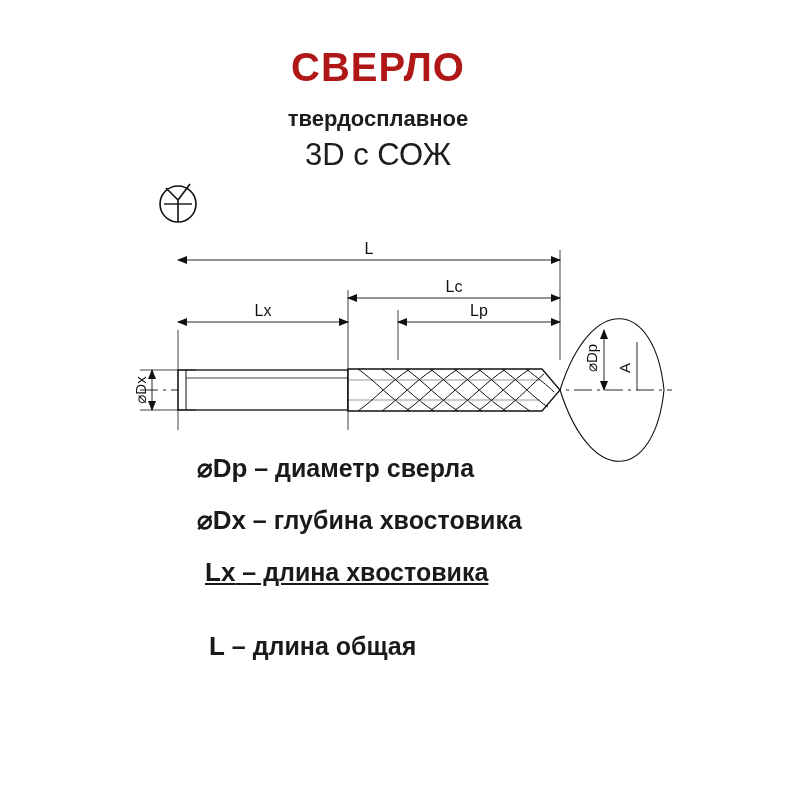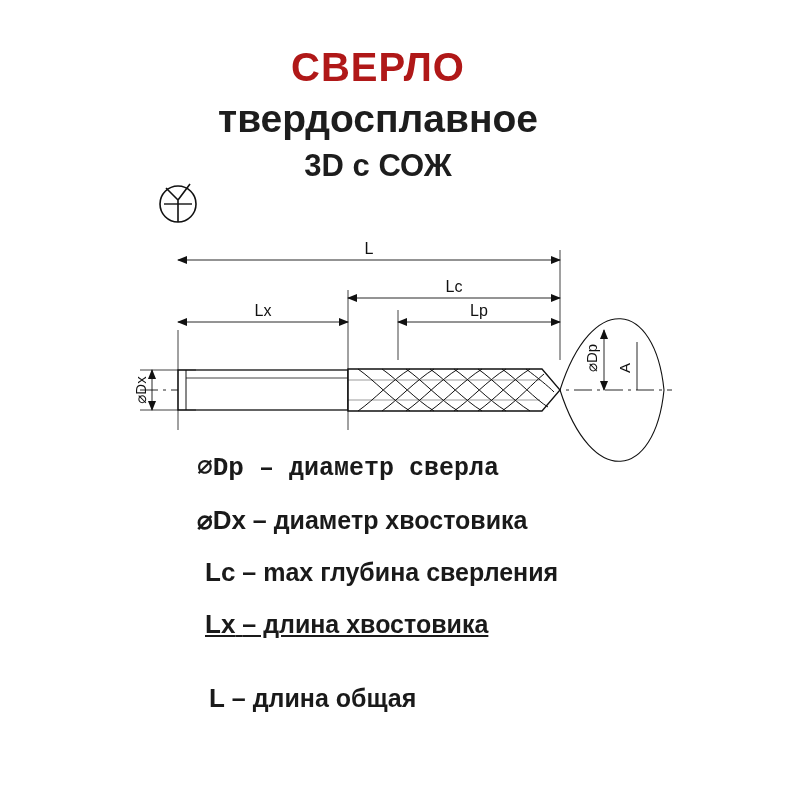--- a/index.html
+++ b/index.html
@@ -29,30 +29,30 @@
     text-align: center;
   }
   .title-main {
     font-size: 40px;
     font-weight: 800;
     letter-spacing: 1px;
     color: #b01818;
     line-height: 1.05;
   }
   .title-sub1 {
-    margin-top: 8px;
-    font-size: 39px;
+    margin-top: 18px;
+    font-size: 22px;
     font-weight: 700;
     color: #1d1d1d;
     line-height: 1.2;
   }
   .title-sub2 {
     margin-top: 4px;
     font-size: 31px;
-    font-weight: 700;
+    font-weight: 400;
     color: #1d1d1d;
     line-height: 1.2;
   }
 
   
   .rough-symbol {
     position: absolute;
     left: 152px;
     top: 178px;
     width: 52px;
@@ -82,21 +82,21 @@
     white-space: nowrap;
     color: #1a1a1a;
   }
   .legend-sym {
     font-weight: 800;
     font-size: 26px;
   }
   .legend-text {
     font-weight: 600;
   }
-  .legend-row.r0 { padding-left: 22px; font-family: Liberation Mono, monospace; }
+  .legend-row.r0 { padding-left: 22px; }
   .legend-row.r1 { padding-left: 22px; }
   .legend-row.r2 { padding-left: 30px; }
   .legend-row.r3 { padding-left: 30px; }
   .legend-row.r4 { padding-left: 30px; text-decoration: underline; }
   .legend-row.r5 { padding-left: 34px; margin-top: 48px; }
 </style>
 </head>
 <body>
 
 <div class="page">
@@ -209,25 +209,21 @@
 
   </svg>
 
   <div class="legend">
     <div class="legend-row r0">
       <span class="legend-sym">⌀Dp</span>
       <span class="legend-text">– диаметр сверла</span>
     </div>
     <div class="legend-row r1">
       <span class="legend-sym">⌀Dx</span>
-      <span class="legend-text">– диаметр хвостовика</span>
-    </div>
-    <div class="legend-row r3">
-      <span class="legend-sym">Lc</span>
-      <span class="legend-text">– max глубина сверления</span>
+      <span class="legend-text">– глубина хвостовика</span>
     </div>
     <div class="legend-row r4">
       <span class="legend-sym">Lx</span>
       <span class="legend-text">– длина хвостовика</span>
     </div>
     <div class="legend-row r5">
       <span class="legend-sym">L</span>
       <span class="legend-text">– длина общая</span>
     </div>
   </div>

